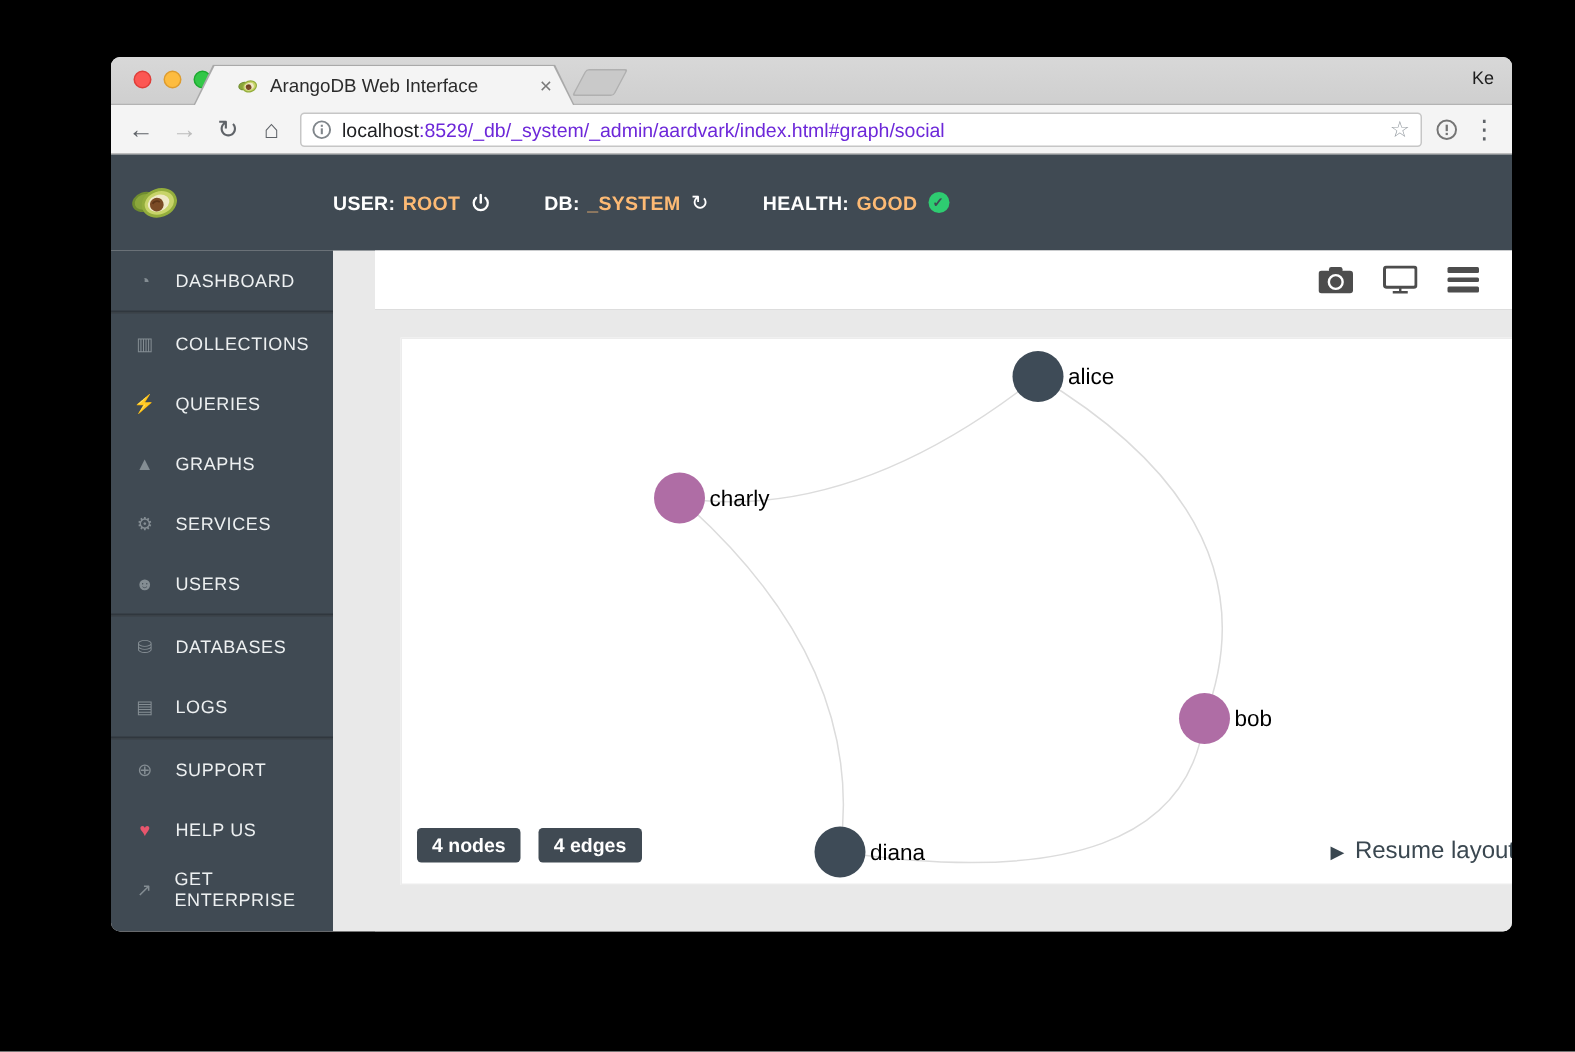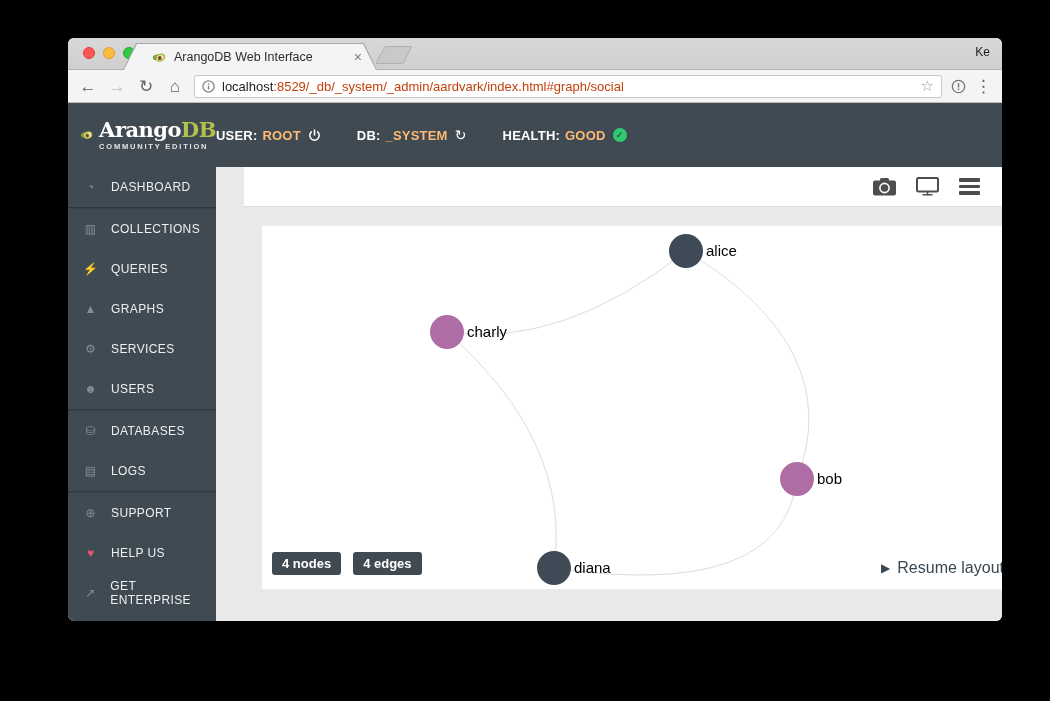--- a/index.html
+++ b/index.html
@@ -1,21 +1,21 @@
 <!DOCTYPE html>
 <html><head>
 <meta charset="utf-8">
 <style>
   html,body{margin:0;padding:0;}
   body{
     width:1050px;height:701px;background:#000;position:relative;overflow:hidden;
     font-family:"Liberation Sans", sans-serif;
   }
   .window{
-    position:absolute;left:68px;top:38px;width:934px;height:583px;
+    position:absolute;left:74px;top:38px;width:934px;height:583px;
     border-radius:6px;overflow:hidden;background:#e9e9e9;
     box-shadow:0 22px 55px rgba(0,0,0,.6);
   }
   
   .tabbar{position:relative;height:31px;background:linear-gradient(#d8d8d8,#cfcfcf);border-bottom:1px solid #b3b3b3;}
   .lights{position:absolute;left:15px;top:9px;display:flex;gap:8px;}
   .light{width:12px;height:12px;border-radius:50%;}
   .light.red{background:#fc5753;border:1px solid #df3e39;box-sizing:border-box;}
   .light.yellow{background:#fdbc40;border:1px solid #de9c2e;box-sizing:border-box;}
   .light.green{background:#33c748;border:1px solid #1da930;box-sizing:border-box;}
@@ -28,21 +28,21 @@
   .tab-close{font-size:14px;color:#7a7a7a;cursor:default;line-height:1;}
   .newtab{position:absolute;left:312px;top:8px;width:26px;height:16px;background:#c9c9c9;border:1px solid #b0b0b0;transform:skewX(-28deg);border-radius:2px;}
   .profile-name{position:absolute;right:12px;top:7px;font-size:12px;color:#1d1d1d;}
   
   .toolbar{height:33px;background:#f4f4f4;border-bottom:1px solid #bcbcbc;display:flex;align-items:center;padding:0 10px;gap:9px;box-sizing:border-box;}
   .navbtn{font-size:17px;color:#5f6368;width:20px;text-align:center;line-height:1;}
   .navbtn.disabled{color:#bdbdbd;}
   .urlbar{flex:1;height:23px;background:#fff;border:1px solid #c6c6c6;border-radius:3px;display:flex;align-items:center;padding:0 7px;gap:7px;box-sizing:border-box;}
   .url-text{font-size:13px;white-space:nowrap;overflow:hidden;flex:1;}
   .url-host{color:#202124;}
-  .url-rest{color:#c2410c;}
+  .url-rest{color:#6d28d9;}
   .star{font-size:15px;color:#9aa0a6;}
   .dots{font-size:17px;color:#5f6368;letter-spacing:0;}
   
   .appheader{height:64px;background:#404a53;display:flex;align-items:center;padding:0 16px 0 12px;box-sizing:border-box;}
   .logo{display:flex;align-items:center;width:136px;gap:5px;}
   .wordmark{display:flex;flex-direction:column;line-height:1;}
   .brand{font-family:"DejaVu Serif", serif;font-weight:700;font-size:21px;letter-spacing:-0.5px;color:#fff;}
   .brand .suffix{color:#b2c14d;}
   .edition{font-size:7.5px;color:#e3e6e8;letter-spacing:1.8px;margin-top:3px;font-weight:700;}
   .page-title{color:#fff;font-size:15px;margin-left:18px;flex:1;}
@@ -136,24 +136,20 @@
         <g transform="rotate(-20 18 15)">
           <ellipse cx="11" cy="12" rx="8.5" ry="6.5" fill="#6f8c2f"></ellipse>
           <ellipse cx="11" cy="12" rx="6.8" ry="5" fill="#8aa63b"></ellipse>
           <ellipse cx="20" cy="16" rx="12" ry="9.5" fill="#93ad3c"></ellipse>
           <ellipse cx="20" cy="16" rx="10" ry="7.6" fill="#c8d46a"></ellipse>
           <ellipse cx="19.5" cy="16" rx="7.4" ry="5.4" fill="#efe9c8"></ellipse>
           <circle cx="18" cy="16.5" r="4.6" fill="#7b4b26"></circle>
           <path d="M15.5 15a3.5 3.5 0 0 1 5 .5" stroke="#5d3518" fill="none" stroke-width="1.2"></path>
         </g>
       </svg>
-      <div class="wordmark">
-        <span class="brand"><span>Arango</span><span class="suffix">DB</span></span>
-        <span class="edition">COMMUNITY EDITION</span>
-      </div>
     </div>
     <div class="hgroups">
       <div class="hgroup">
         <span class="hlabel">USER:</span>
         <span class="hvalue">ROOT</span>
         <span class="hicon">
           <svg width="13" height="13" viewBox="0 0 13 13">
             <path d="M6.5 1v5" stroke="#fff" stroke-width="1.6" stroke-linecap="round"></path>
             <path d="M3.4 2.9a4.7 4.7 0 1 0 6.2 0" stroke="#fff" stroke-width="1.5" fill="none" stroke-linecap="round"></path>
           </svg>

